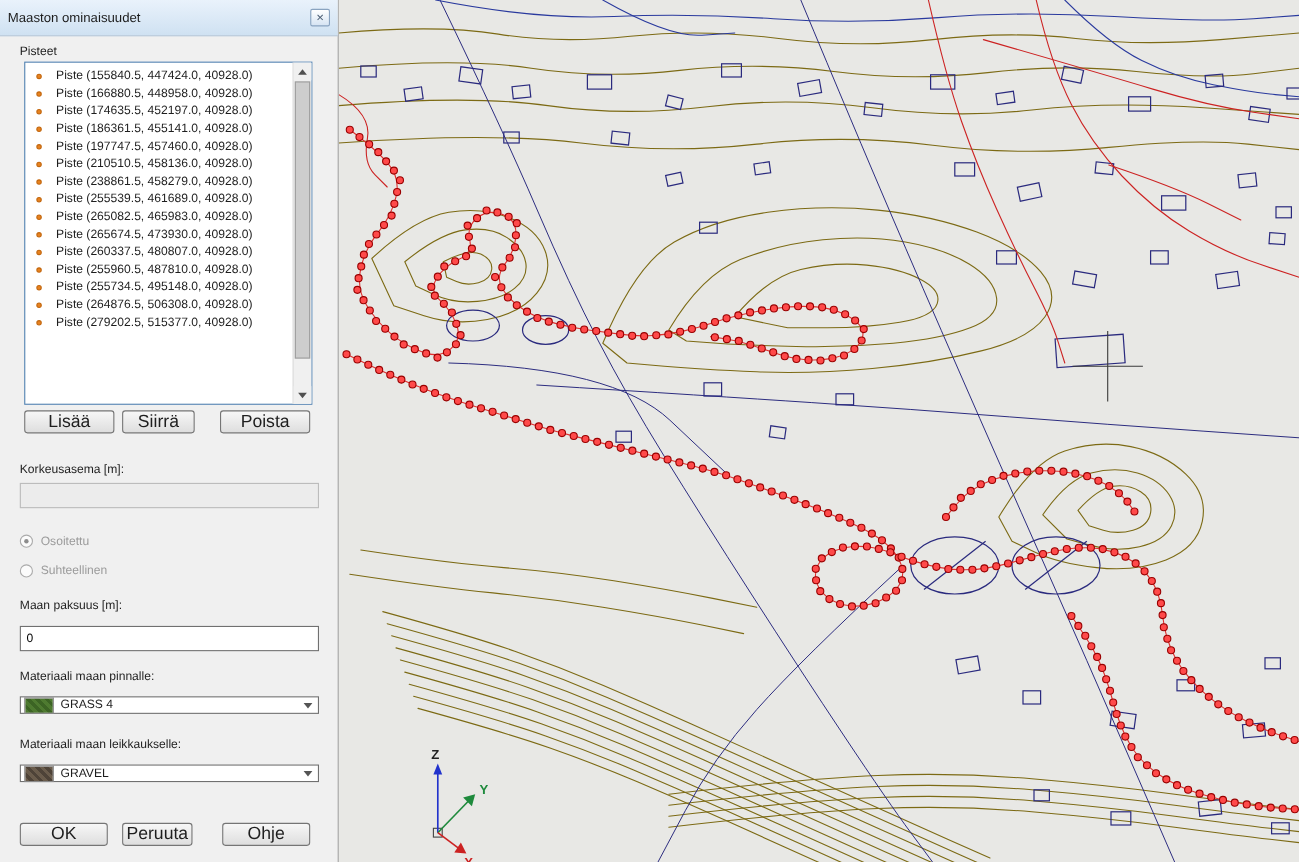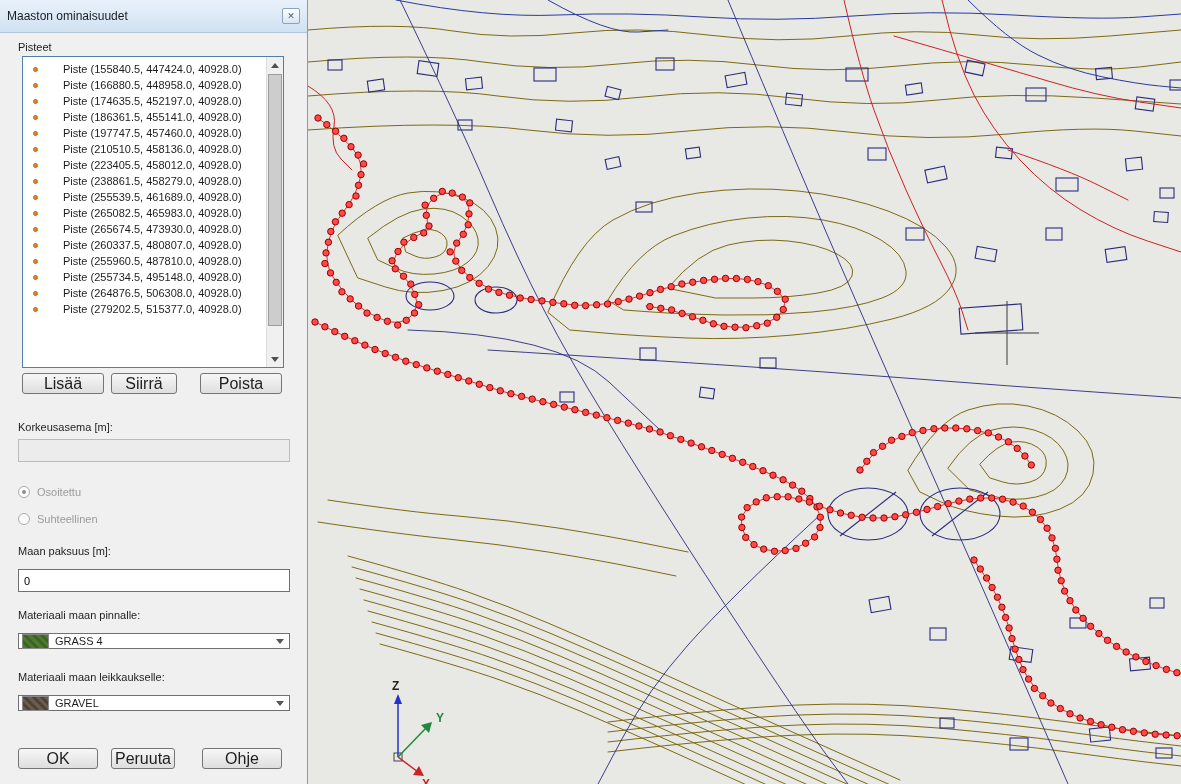--- a/index.html
+++ b/index.html
@@ -8,21 +8,21 @@
   
   .dialog{position:absolute;left:0;top:0;width:308px;height:784px;background:#f0f0f0;border-right:1px solid #979797}
   .titlebar{height:23px;background:linear-gradient(#e9f2fb,#cfe1f2);border-bottom:1px solid #b3c6da;display:flex;align-items:center;padding:16px 7px}
   .titlebar .title{font-size:12px;color:#1c1c1c;flex:1}
   .close-btn{width:18px;height:16px;border:1px solid #89a3c0;border-radius:2px;background:linear-gradient(#ffffff,#d6e4f3);font-size:9px;color:#4d5f75;display:flex;align-items:center;justify-content:center;cursor:default;line-height:1}
   .dlg-body{position:absolute;left:0;top:23px;right:0;bottom:0}
   .lbl{position:absolute;left:18px;white-space:nowrap}
 
   .listbox{position:absolute;left:22px;top:33px;width:262px;height:312px;background:#fff;border:1px solid #4f7faf}
   .list{position:absolute;left:1px;top:1px;right:18px;bottom:1px;overflow:hidden;padding-top:3px}
-  .list-item{display:flex;align-items:center;height:16px;padding-left:9px;gap:25px}
+  .list-item{display:flex;align-items:center;height:16px;padding-left:9px;gap:13px}
   .bullet{width:5px;height:5px;border-radius:50%;background:#e8821e;border:1px solid #c2670f;flex:0 0 auto}
   .item-text{font-size:11px;white-space:nowrap}
 
   .scrollbar{position:absolute;top:0;right:0;bottom:0;width:17px;background:#f0f0f0;border-left:1px solid #dcdcdc}
   .sb-btn{position:absolute;left:0;right:0;height:16px;background:#f0f0f0;display:flex;align-items:center;justify-content:center}
   .sb-btn.up{top:0}
   .sb-btn.down{bottom:0}
   .arr-up{width:0;height:0;border-left:4px solid transparent;border-right:4px solid transparent;border-bottom:5px solid #505050}
   .arr-down{width:0;height:0;border-left:4px solid transparent;border-right:4px solid transparent;border-top:5px solid #505050}
   .sb-thumb{position:absolute;left:1px;right:1px;top:17px;height:252px;background:#cdcdcd;border:1px solid #9d9d9d}
@@ -88,24 +88,20 @@
   <div class="list-item">
     <span class="bullet"></span>
     <span class="item-text">Piste (197747.5, 457460.0, 40928.0)</span>
   </div>
 
   <div class="list-item">
     <span class="bullet"></span>
     <span class="item-text">Piste (210510.5, 458136.0, 40928.0)</span>
   </div>
 
-  <div class="list-item">
-    <span class="bullet"></span>
-    <span class="item-text">Piste (223405.5, 458012.0, 40928.0)</span>
-  </div>
 
   <div class="list-item">
     <span class="bullet"></span>
     <span class="item-text">Piste (238861.5, 458279.0, 40928.0)</span>
   </div>
 
   <div class="list-item">
     <span class="bullet"></span>
     <span class="item-text">Piste (255539.5, 461689.0, 40928.0)</span>
   </div>

